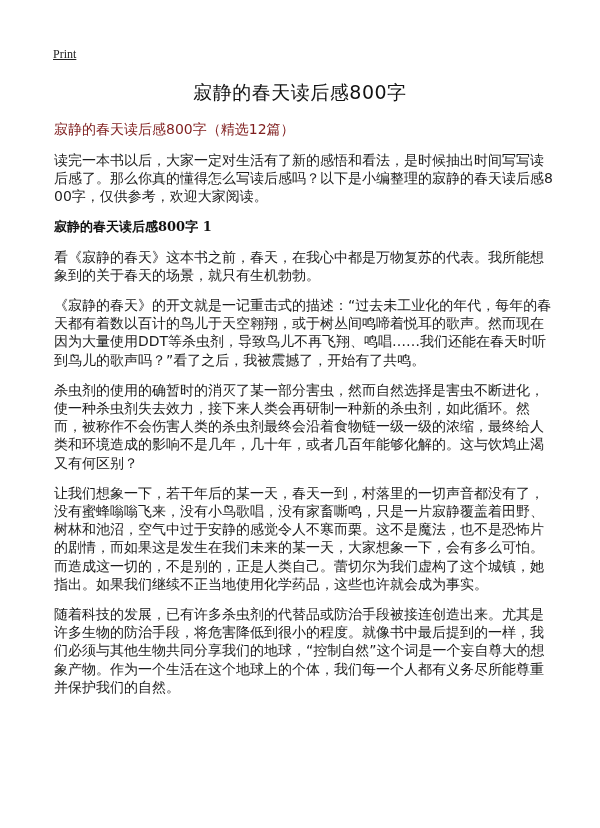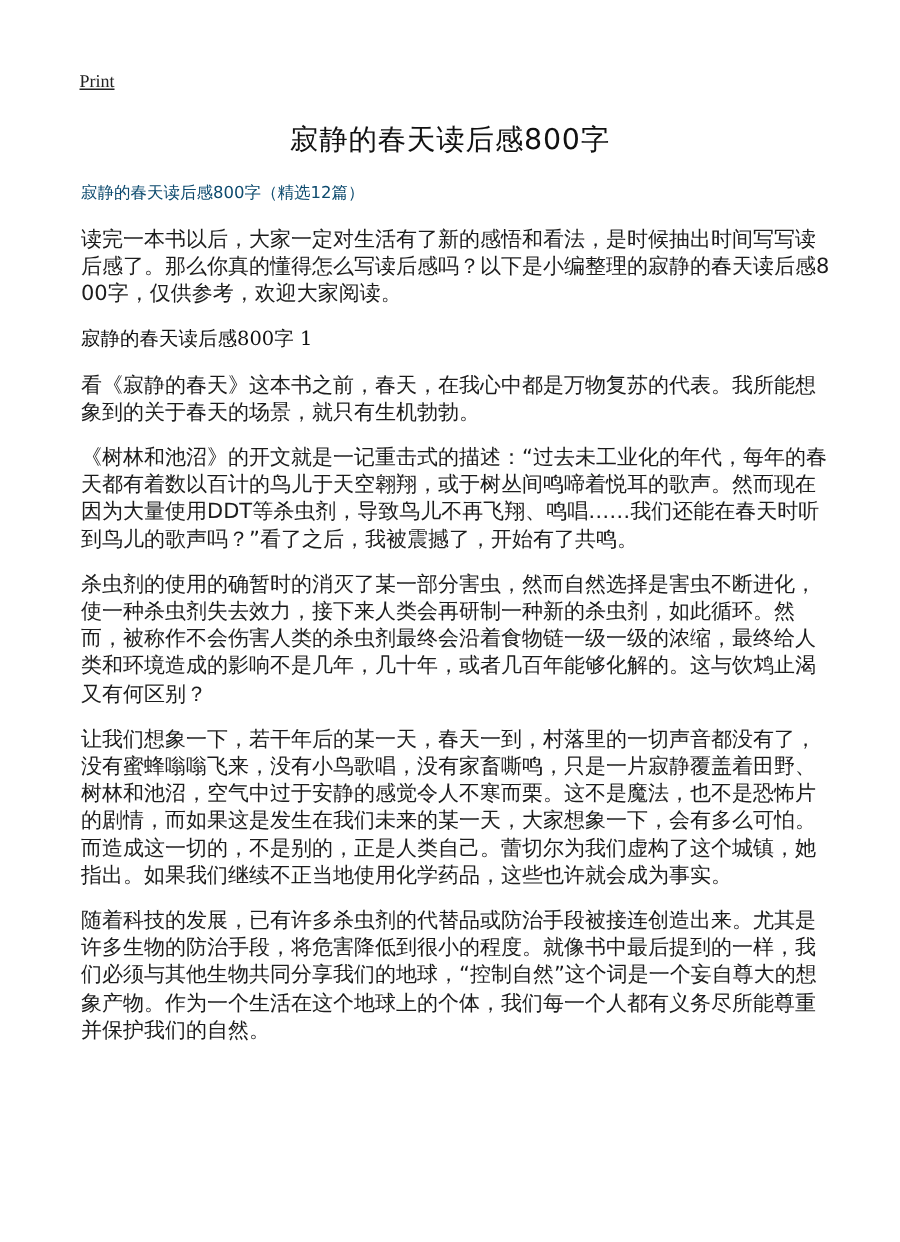--- a/index.html
+++ b/index.html
@@ -15,42 +15,42 @@
   }
   .doc-title {
     position: absolute; left: 0; width: 600px; top: 80px;
     text-align: center; font-size: 19px; color: #111;
     letter-spacing: 0.5px;
   }
   .content {
     position: absolute; left: 54px; width: 500px; top: 120px;
   }
   .subtitle {
-    font-size: 11px; line-height: 18px; color: #0c4a6e;
+    font-size: 14px; line-height: 18px; color: #7f1d1d;
     margin: 0 0 13px 0;
   }
   p.para {
     font-size: 14px; line-height: 18.2px; margin: 0 0 12px 0;
     color: #1c1c1c; word-break: break-all;
   }
   h2.section {
     font-family: "DejaVu Serif", "Liberation Serif", serif;
-    font-weight: normal; font-size: 13px; line-height: 18px;
+    font-weight: bold; font-size: 13px; line-height: 18px;
     margin: 4px 0 12px 0; color: #111;
   }
 </style>
 </head>
 <body>
 
 <a class="print-link">Print</a>
 
 <h1 class="doc-title" style="margin:0;font-weight:normal;text-align:center;">寂静的春天读后感800字</h1>
 
 <div class="content">
   <div class="subtitle">寂静的春天读后感800字（精选12篇）</div>
   <p class="para">读完一本书以后，大家一定对生活有了新的感悟和看法，是时候抽出时间写写读后感了。那么你真的懂得怎么写读后感吗？以下是小编整理的寂静的春天读后感800字，仅供参考，欢迎大家阅读。</p>
   <h2 class="section">寂静的春天读后感800字 1</h2>
   <p class="para">看《寂静的春天》这本书之前，春天，在我心中都是万物复苏的代表。我所能想象到的关于春天的场景，就只有生机勃勃。</p>
-  <p class="para">《树林和池沼》的开文就是一记重击式的描述：“过去未工业化的年代，每年的春天都有着数以百计的鸟儿于天空翱翔，或于树丛间鸣啼着悦耳的歌声。然而现在因为大量使用DDT等杀虫剂，导致鸟儿不再飞翔、鸣唱……我们还能在春天时听到鸟儿的歌声吗？”看了之后，我被震撼了，开始有了共鸣。</p>
+  <p class="para">《寂静的春天》的开文就是一记重击式的描述：“过去未工业化的年代，每年的春天都有着数以百计的鸟儿于天空翱翔，或于树丛间鸣啼着悦耳的歌声。然而现在因为大量使用DDT等杀虫剂，导致鸟儿不再飞翔、鸣唱……我们还能在春天时听到鸟儿的歌声吗？”看了之后，我被震撼了，开始有了共鸣。</p>
   <p class="para">杀虫剂的使用的确暂时的消灭了某一部分害虫，然而自然选择是害虫不断进化，使一种杀虫剂失去效力，接下来人类会再研制一种新的杀虫剂，如此循环。然而，被称作不会伤害人类的杀虫剂最终会沿着食物链一级一级的浓缩，最终给人类和环境造成的影响不是几年，几十年，或者几百年能够化解的。这与饮鸩止渴又有何区别？</p>
   <p class="para">让我们想象一下，若干年后的某一天，春天一到，村落里的一切声音都没有了，没有蜜蜂嗡嗡飞来，没有小鸟歌唱，没有家畜嘶鸣，只是一片寂静覆盖着田野、树林和池沼，空气中过于安静的感觉令人不寒而栗。这不是魔法，也不是恐怖片的剧情，而如果这是发生在我们未来的某一天，大家想象一下，会有多么可怕。而造成这一切的，不是别的，正是人类自己。蕾切尔为我们虚构了这个城镇，她指出。如果我们继续不正当地使用化学药品，这些也许就会成为事实。</p>
   <p class="para">随着科技的发展，已有许多杀虫剂的代替品或防治手段被接连创造出来。尤其是许多生物的防治手段，将危害降低到很小的程度。就像书中最后提到的一样，我们必须与其他生物共同分享我们的地球，“控制自然”这个词是一个妄自尊大的想象产物。作为一个生活在这个地球上的个体，我们每一个人都有义务尽所能尊重并保护我们的自然。</p>
 </div>
 
 </body></html>

